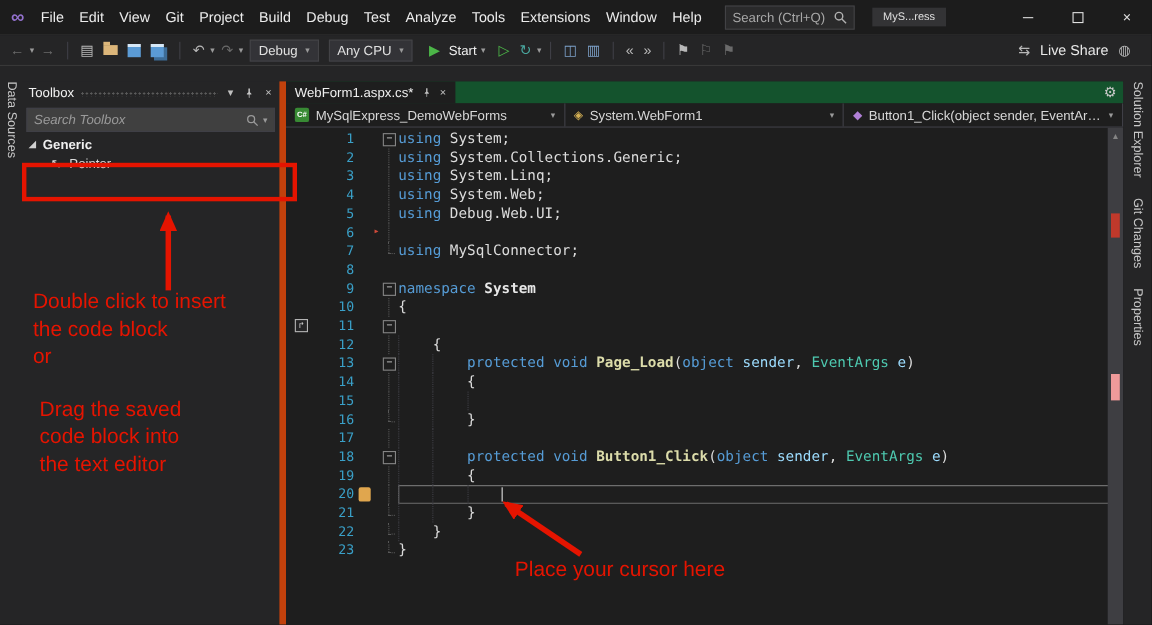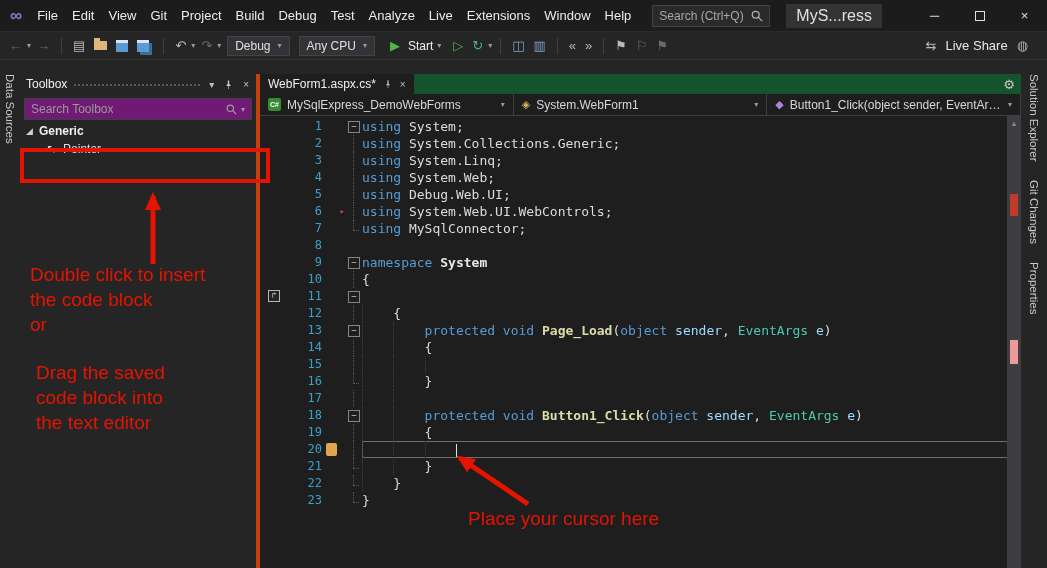--- a/index.html
+++ b/index.html
@@ -7,21 +7,21 @@
   body { font-family:"Liberation Sans","DejaVu Sans",sans-serif; }
   .app { position:relative; width:1047px; height:568px; background:#252526; overflow:hidden; color:#dcdcdc; }
 
   
   .titlebar { height:32px; background:#1c1c1c; display:flex; align-items:center; padding-left:8px; border-bottom:1px solid #2a2a2a; }
   .logo { color:#9472cf; font-weight:bold; font-size:17px; padding:0 8px 0 2px; }
   .menu { display:flex; align-items:center; }
   .mitem { font-size:13px; color:#ececec; padding:0 7px; line-height:32px; cursor:default; }
   .qsearch { margin-left:14px; width:118px; height:22px; background:#2a2a2b; border:1px solid #424245; display:flex; align-items:center; padding:0 6px; gap:6px; }
   .qsearch .ph { flex:1; font-size:12px; color:#a8a8a8; white-space:nowrap; overflow:hidden; }
-  .wintitle { margin-left:16px; padding:3px 10px; background:#333335; font-size:16px; color:#e0e0e0; }
+  .wintitle { margin-left:16px; padding:3px 10px; background:#333335; font-size:10px; color:#e0e0e0; }
   .winbtns { margin-left:auto; display:flex; height:32px; }
   .wbtn { width:45px; height:32px; display:flex; align-items:center; justify-content:center; font-size:13px; color:#e0e0e0; }
   .maxbox { width:10px; height:10px; border:1px solid #e0e0e0; display:inline-block; }
 
   
   .toolbar { height:28px; background:#252526; border-bottom:1px solid #383838; display:flex; align-items:center; padding:0 6px; gap:3px; }
   .tbi { font-size:13px; color:#b8b8b8; padding:2px 3px; line-height:18px; }
   .tbi.dim { color:#6a6a6a; }
   .tbi.green { color:#4cb648; }
   .tbi.teal { color:#4aa8a0; }
@@ -38,26 +38,26 @@
   .lsgroup { margin-left:auto; display:flex; align-items:center; gap:6px; padding-right:10px; }
   .lsgroup .lbl { font-size:13px; color:#e8e8e8; }
 
   
   .main { display:flex; height:508px; padding-top:14px; background:#252526; }
   .lstrip { width:20px; flex:none; }
   .vtext { writing-mode:vertical-rl; font-size:11.5px; color:#c8c8c8; display:block; margin:0 auto; }
   .rstrip { width:26px; flex:none; display:flex; flex-direction:column; align-items:center; gap:18px; }
 
   
-  .toolbox { width:240px; flex:none; background:#252526; border-right:4px solid #c2410c; display:flex; flex-direction:column; }
+  .toolbox { width:240px; flex:none; background:#252526; border-right:6px solid #c2410c; display:flex; flex-direction:column; }
   .tbhead { height:20px; display:flex; align-items:center; padding:0 4px 0 6px; gap:6px; }
   .tbhead .ttl { font-size:12px; color:#f0f0f0; white-space:nowrap; }
   .dots { flex:1; height:5px; background-image:radial-gradient(#5a5a5a 1px, transparent 1px); background-size:4px 4px; margin-top:2px; }
   .hic { font-size:10px; color:#c0c0c0; padding:0 3px; }
-  .tbsearch { margin:4px 4px 2px 4px; height:22px; background:#701a75; border:1px solid #3f3f46; display:flex; align-items:center; padding:0 6px; gap:5px; }
+  .tbsearch { margin:4px 4px 2px 4px; height:22px; background:#404040; border:1px solid #3f3f46; display:flex; align-items:center; padding:0 6px; gap:5px;font-style:italic; }
   .tbsearch .ph { flex:1; font-size:12px; color:#9a9a9a; }
   .tnode { display:flex; align-items:center; height:18px; padding-left:6px; gap:6px; font-size:12px; color:#f0f0f0; }
   .tnode .exp { font-size:9px; color:#d0d0d0; }
   .tnode .lbl { font-weight:bold; }
   .titem { display:flex; align-items:center; height:18px; padding-left:26px; gap:7px; font-size:12px; color:#dcdcdc; }
   .titem .ptr { font-size:12px; color:#d8d8d8; }
   .doc { width:10px; height:12px; background:linear-gradient(#e8e8e8 0 2px, #cfcfcf 2px); border:1px solid #9a9a9a; display:inline-block; }
 
   
   .editor { flex:1; display:flex; flex-direction:column; background:#1e1e1e; min-width:0; }
@@ -121,21 +121,21 @@
     <nav class="menu">
         <span class="mitem">File</span>
         <span class="mitem">Edit</span>
         <span class="mitem">View</span>
         <span class="mitem">Git</span>
         <span class="mitem">Project</span>
         <span class="mitem">Build</span>
         <span class="mitem">Debug</span>
         <span class="mitem">Test</span>
         <span class="mitem">Analyze</span>
-        <span class="mitem">Live</span>
+        <span class="mitem">Tools</span>
         <span class="mitem">Extensions</span>
         <span class="mitem">Window</span>
         <span class="mitem">Help</span>
       </nav>
     <div class="qsearch">
       <span class="ph">Search (Ctrl+Q)</span>
       <svg width="12" height="12" viewBox="0 0 14 14">
           <circle cx="5.5" cy="5.5" r="4" fill="none" stroke="#b0b0b0" stroke-width="1.5"></circle>
           <line x1="8.5" y1="8.5" x2="13" y2="13" stroke="#b0b0b0" stroke-width="1.5"></line>
         </svg>
@@ -296,21 +296,20 @@
               <span class="fm fl"></span>
               <span class="codetxt"><span class="tk-kw">using</span><span class="tk-pl"> Debug.Web.UI;</span></span>
             </div>
             <div class="cl">
               <span class="lm"></span>
               <span class="ln">6</span>
               <span class="mm">
                 <span class="redarr">▸</span>
               </span>
               <span class="fm fl"></span>
-              <span class="codetxt"><span class="tk-kw">using</span><span class="tk-pl"> System.Web.UI.WebControls;</span></span>
             </div>
             <div class="cl">
               <span class="lm"></span>
               <span class="ln">7</span>
               <span class="mm"></span>
               <span class="fm fe"></span>
               <span class="codetxt"><span class="tk-kw">using</span><span class="tk-pl"> MySqlConnector;</span></span>
             </div>
             <div class="cl">
               <span class="lm"></span>

